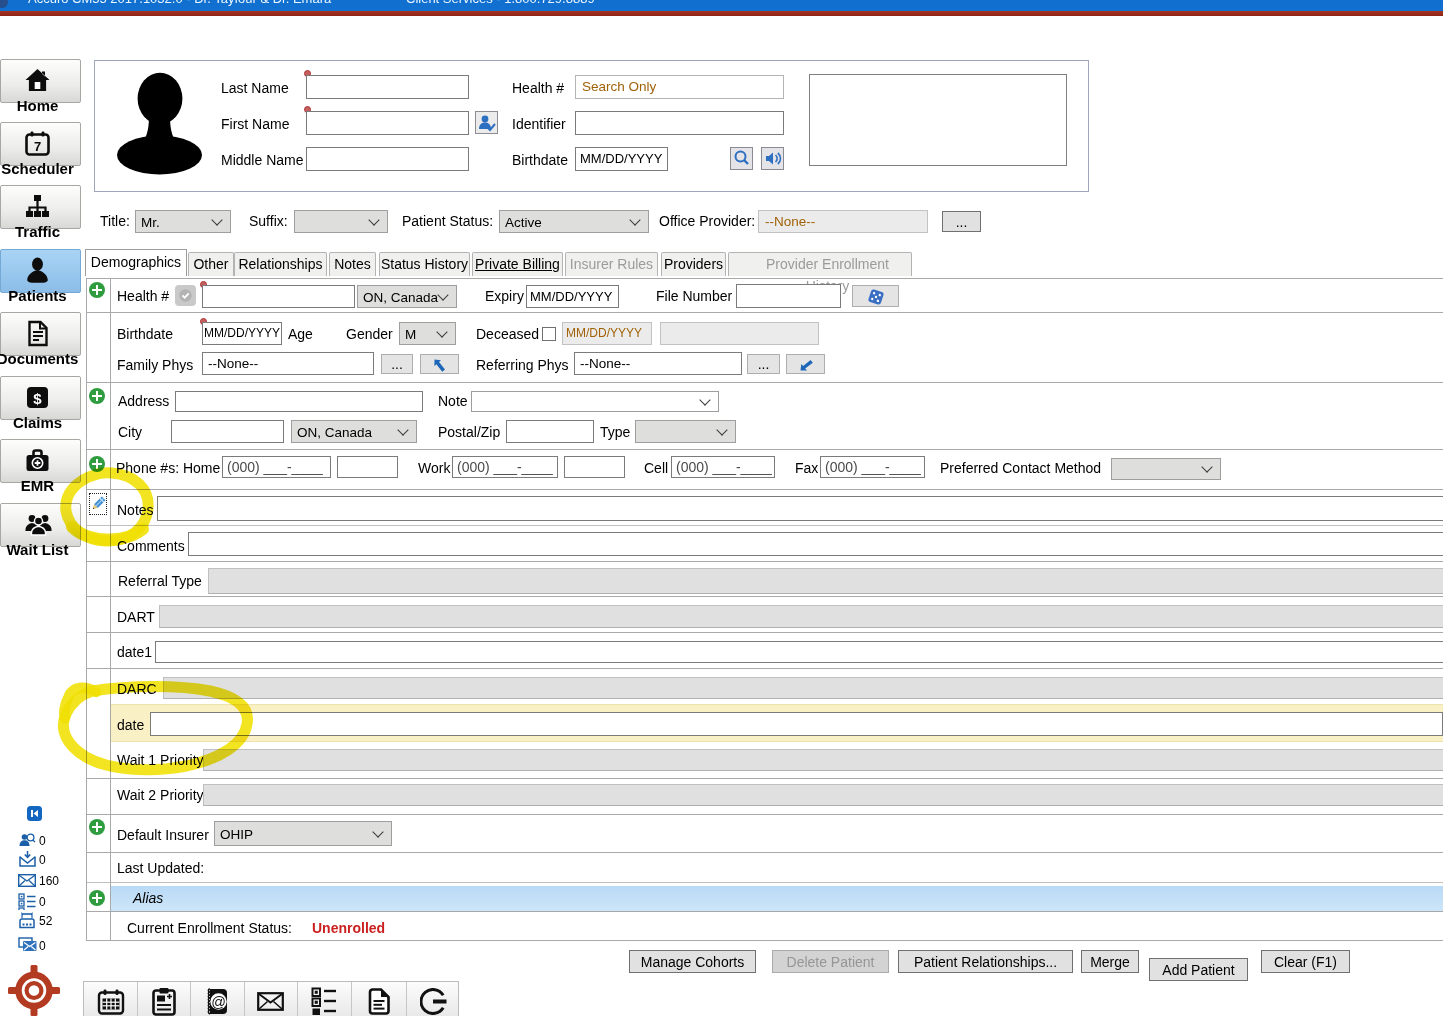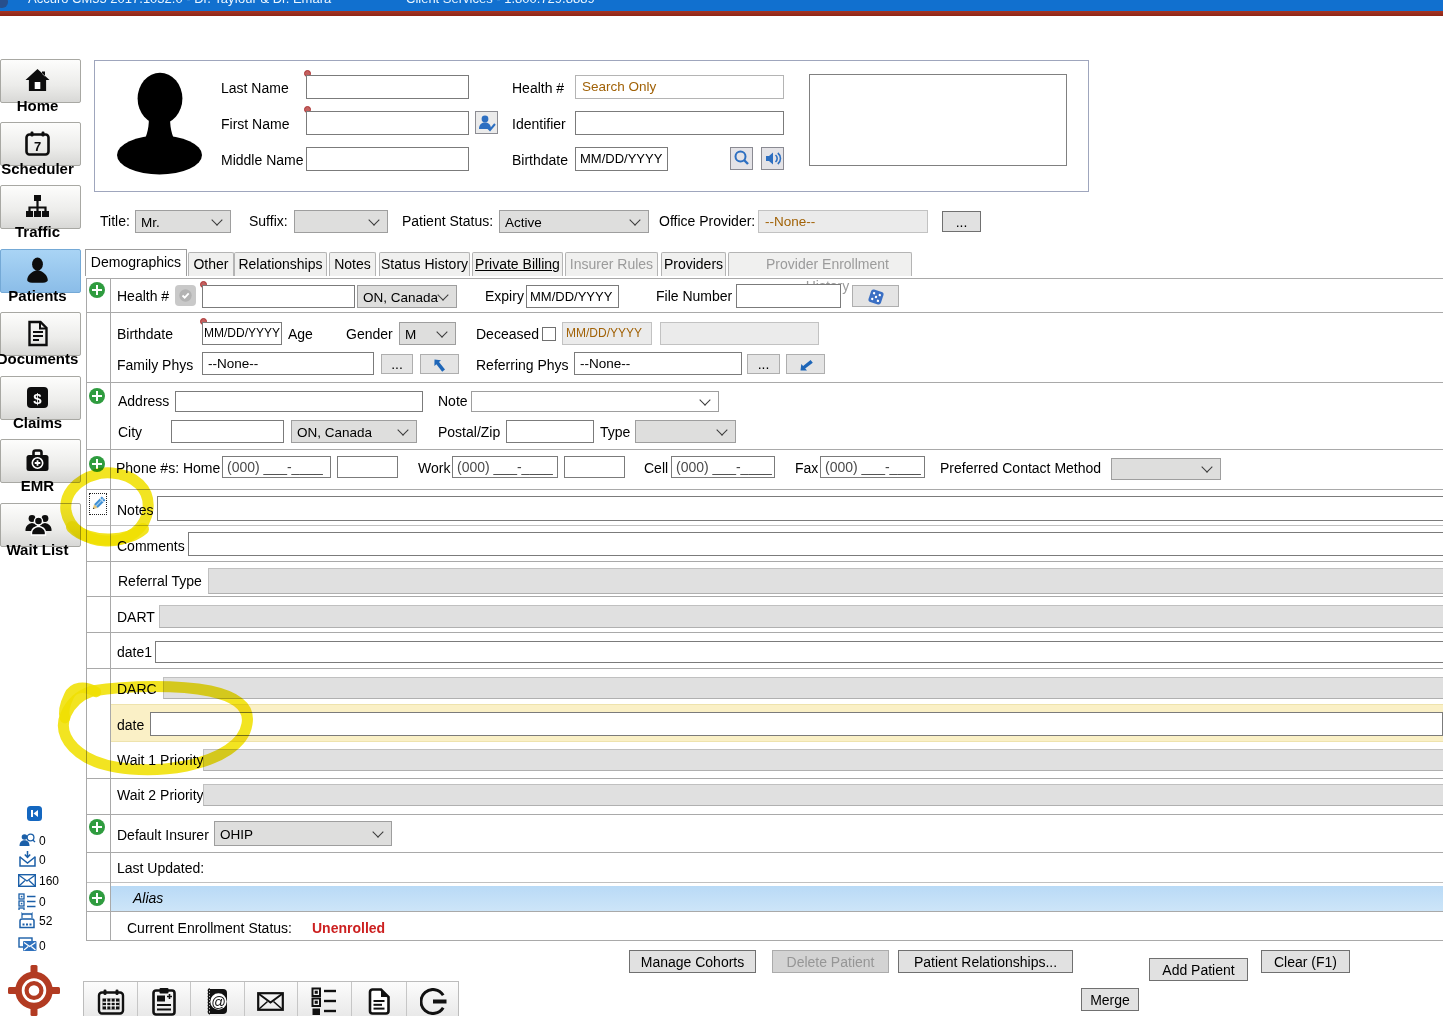--- a/index.html
+++ b/index.html
@@ -356,21 +356,21 @@
 
 <div class="btn" style="left:629px;top:950px;width:127px;height:23px;">
       <span>Manage Cohorts</span>
     </div>
 <div class="btn" style="left:772px;top:950px;width:117px;height:23px;background:#d3d3d3;border-color:#ababab;color:#969696;">
       <span>Delete Patient</span>
     </div>
 <div class="btn" style="left:898px;top:950px;width:175px;height:23px;">
       <span>Patient Relationships...</span>
     </div>
-<div class="btn" style="left:1081px;top:950px;width:58px;height:23px;margin-top:38px;">
+<div class="btn" style="left:1081px;top:950px;width:58px;height:23px;">
       <span>Merge</span>
     </div>
 <div class="btn" style="left:1149px;top:950px;width:99px;height:23px;margin-top:8px;">
       <span>Add Patient</span>
     </div>
 <div class="btn" style="left:1261px;top:950px;width:89px;height:23px;">
       <span>Clear (F1)</span>
     </div>
 
 <div class="abs" style="left:27px;top:806px;width:15px;height:15px;border-radius:3.5px;background:#1467c0;">

